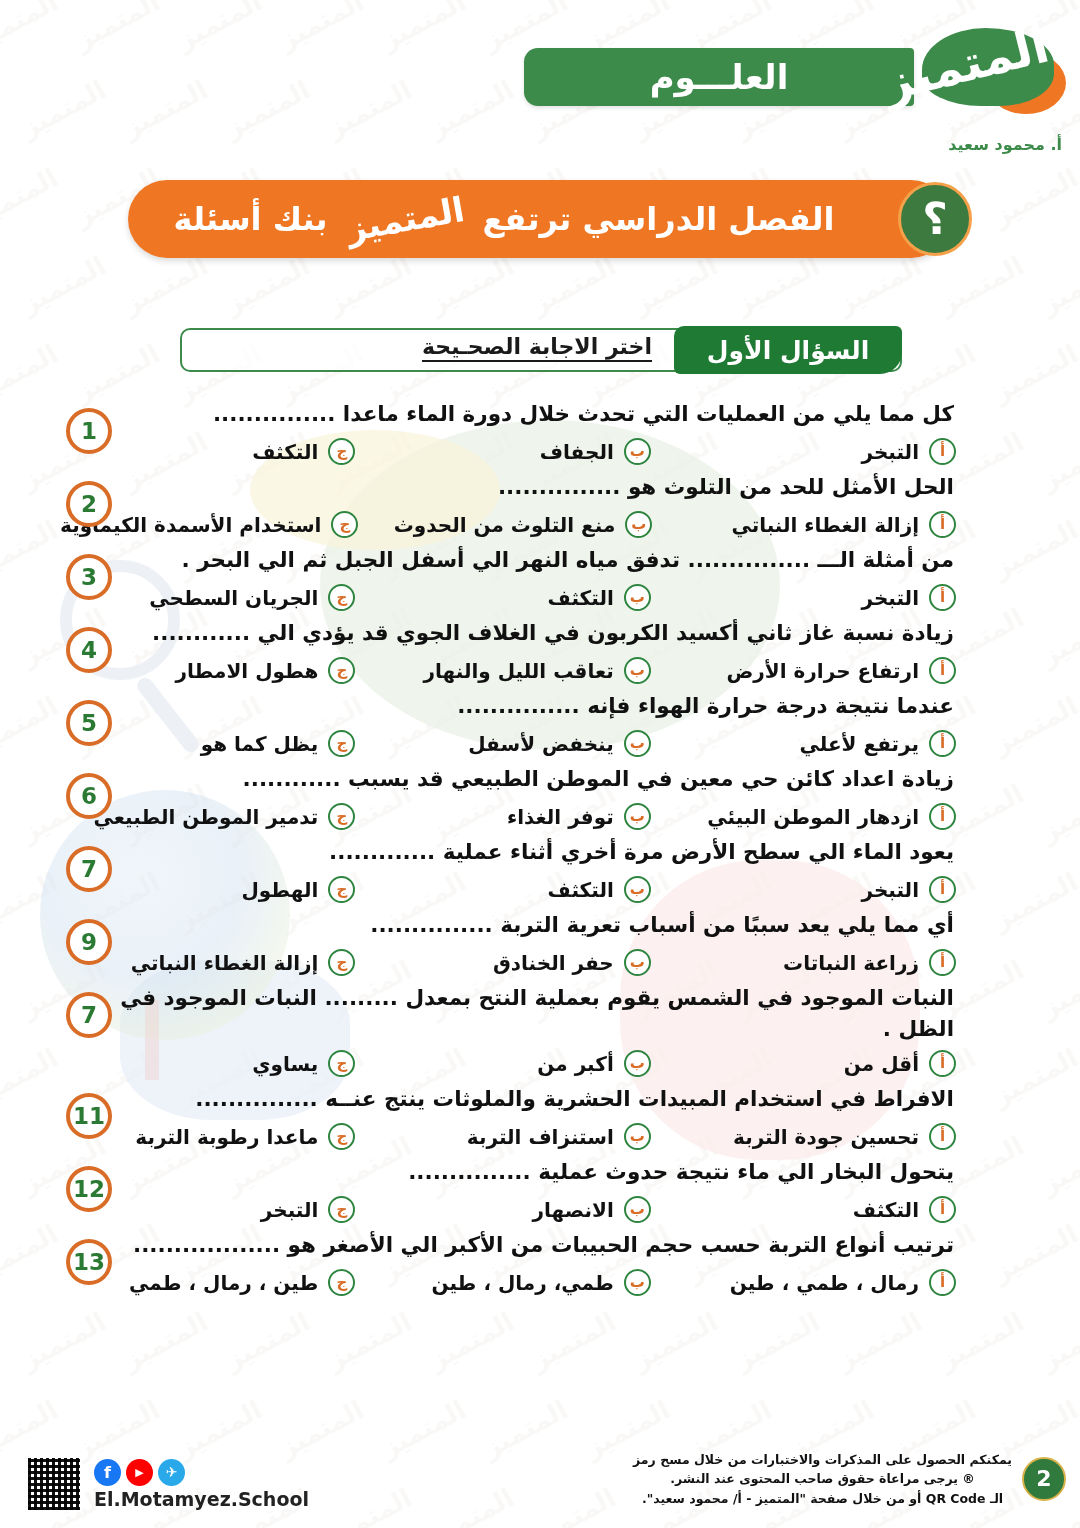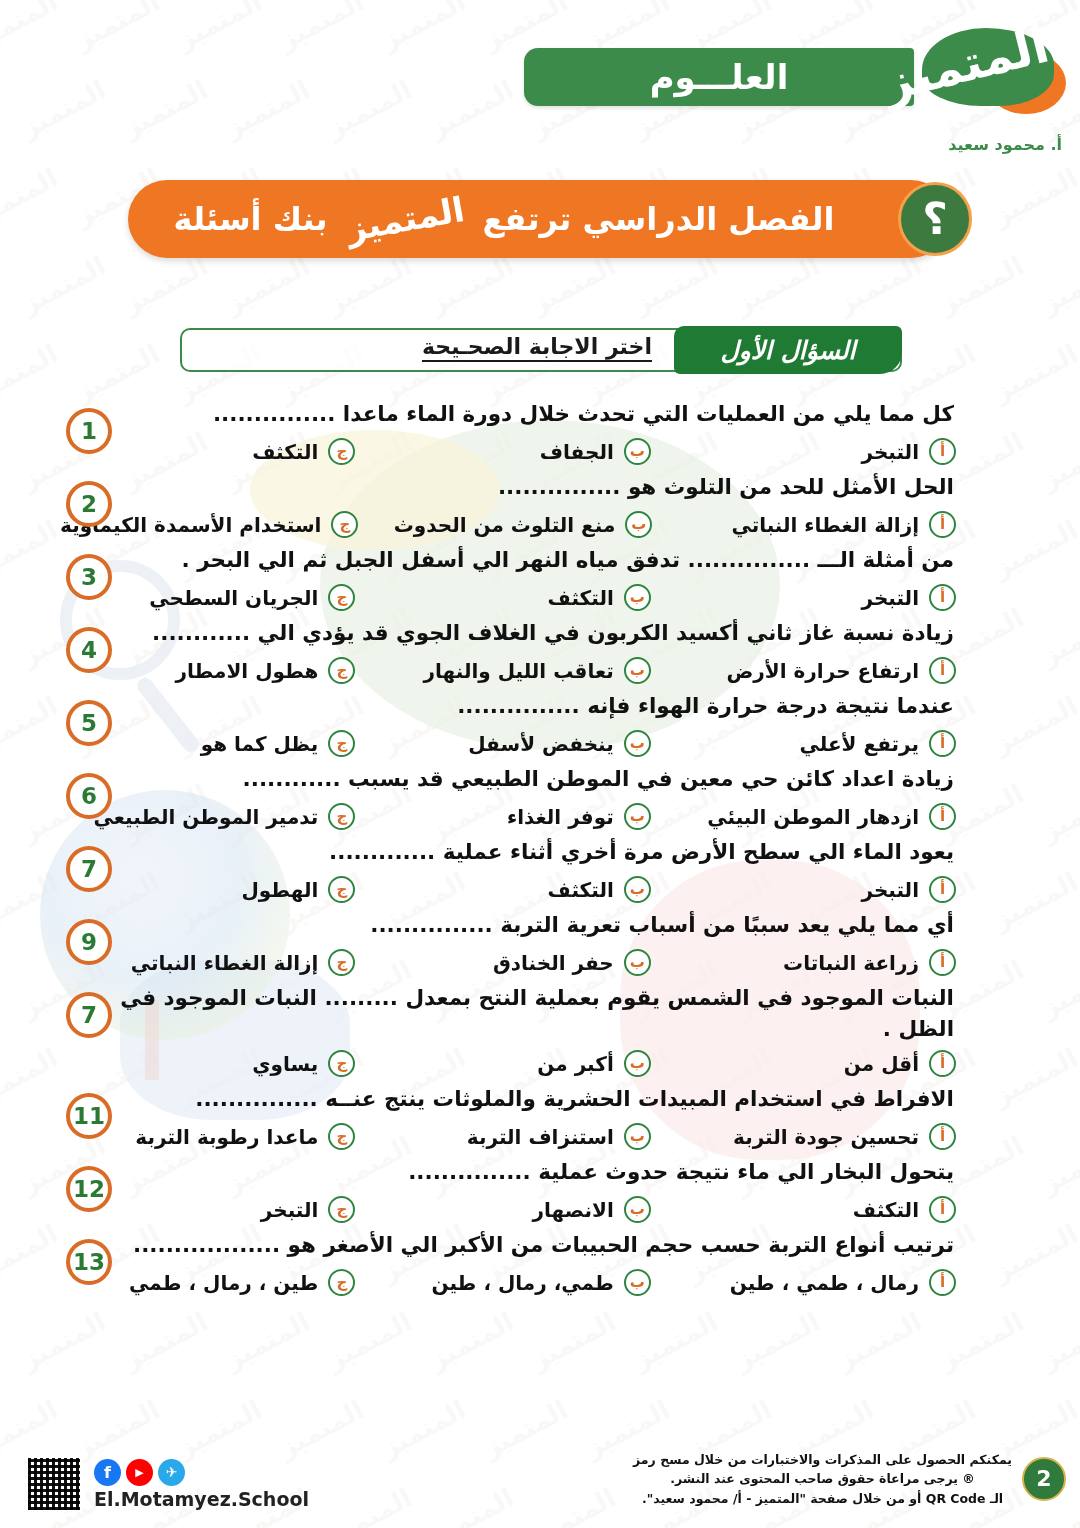--- a/index.html
+++ b/index.html
@@ -245,21 +245,20 @@
     position: absolute;
     right: 0;
     top: -2px;
     width: 228px;
     height: 48px;
     background: #1f7a34;
     border-radius: 10px 6px 22px 6px;
     display: flex;
     align-items: center;
     justify-content: center;
-    font-style: italic;
   }
   .sh-title span {
     color: #ffffff;
     font-size: 25px;
     font-weight: 700;
   }
   .sh-instruction {
     position: absolute;
     right: 250px;
     top: 6px;

